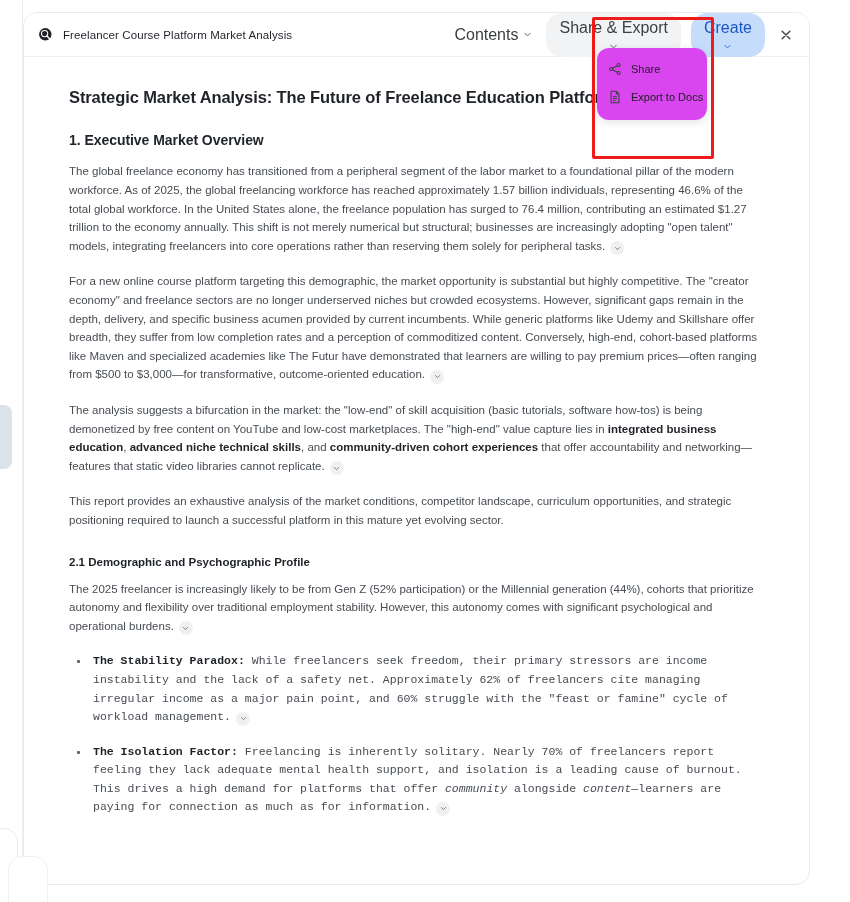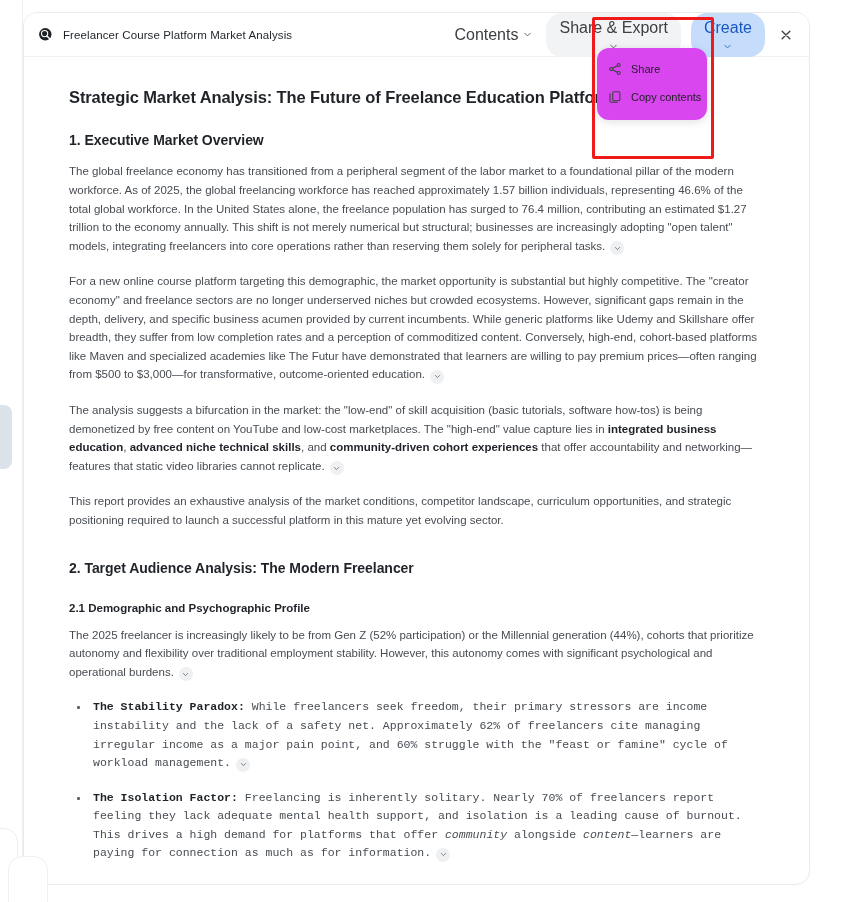--- a/index.html
+++ b/index.html
@@ -236,21 +236,20 @@
         </span></p>
 
     <p class="para"><span>The analysis suggests a bifurcation in the market: the "low-end" of skill acquisition (basic tutorials, software how-tos) is being demonetized by free content on YouTube and low-cost marketplaces. The "high-end" value capture lies in </span><b>integrated business education</b><span>, </span><b>advanced niche technical skills</b><span>, and </span><b>community-driven cohort experiences</b><span> that offer accountability and networking—features that static video libraries cannot replicate.</span><span class="chip">
           <svg viewBox="0 0 10 10">
             <path d="M2 3.6 L5 6.6 L8 3.6" fill="none" stroke="currentColor" stroke-width="1.3" stroke-linecap="round" stroke-linejoin="round"></path>
           </svg>
         </span></p>
 
     <p class="para">This report provides an exhaustive analysis of the market conditions, competitor landscape, curriculum opportunities, and strategic positioning required to launch a successful platform in this mature yet evolving sector.</p>
 
-    <h2 class="sec spaced">2. Target Audience Analysis: The Modern Freelancer</h2>
 
 
     <h3 class="subsec">2.1 Demographic and Psychographic Profile</h3>
 
     <p class="para"><span>The 2025 freelancer is increasingly likely to be from Gen Z (52% participation) or the Millennial generation (44%), cohorts that prioritize autonomy and flexibility over traditional employment stability. However, this autonomy comes with significant psychological and operational burdens.</span><span class="chip">
           <svg viewBox="0 0 10 10">
             <path d="M2 3.6 L5 6.6 L8 3.6" fill="none" stroke="currentColor" stroke-width="1.3" stroke-linecap="round" stroke-linejoin="round"></path>
           </svg>
         </span></p>
 
@@ -276,23 +275,26 @@
     <svg class="menu-icon" viewBox="0 0 16 16">
       <circle cx="12.2" cy="3.4" r="1.7" fill="none" stroke="currentColor" stroke-width="1.2"></circle>
       <circle cx="3.6" cy="8" r="1.7" fill="none" stroke="currentColor" stroke-width="1.2"></circle>
       <circle cx="12.2" cy="12.6" r="1.7" fill="none" stroke="currentColor" stroke-width="1.2"></circle>
       <line x1="5.1" y1="7.2" x2="10.7" y2="4.2" stroke="currentColor" stroke-width="1.2"></line>
       <line x1="5.1" y1="8.8" x2="10.7" y2="11.8" stroke="currentColor" stroke-width="1.2"></line>
     </svg>
     <span>Share</span>
   </div>
 
-
   <div class="menu-item">
     <svg class="menu-icon" viewBox="0 0 16 16">
-      <rect x="5.4" y="2" width="8.2" height="10.2" rx="1.3" fill="none" stroke="currentColor" stroke-width="1.2"></rect>
-      <path d="M10.6 14 h-7 a1.3 1.3 0 0 1 -1.3 -1.3 V4.2" fill="none" stroke="currentColor" stroke-width="1.2" stroke-linecap="round"></path>
+      <path d="M3.5 1.5 h6 l3 3 v10 h-9 z" fill="none" stroke="currentColor" stroke-width="1.2" stroke-linejoin="round"></path>
+      <path d="M9.5 1.5 v3 h3" fill="none" stroke="currentColor" stroke-width="1.2" stroke-linejoin="round"></path>
+      <line x1="5.6" y1="7.6" x2="10.4" y2="7.6" stroke="currentColor" stroke-width="1.1"></line>
+      <line x1="5.6" y1="9.8" x2="10.4" y2="9.8" stroke="currentColor" stroke-width="1.1"></line>
+      <line x1="5.6" y1="12" x2="8.6" y2="12" stroke="currentColor" stroke-width="1.1"></line>
     </svg>
-    <span>Copy contents</span>
+    <span>Export to Docs</span>
   </div>
+
 </div>
 
 <div id="red-box" style="border-color: rgb(239, 27, 27);"></div>
 
 </body></html>

